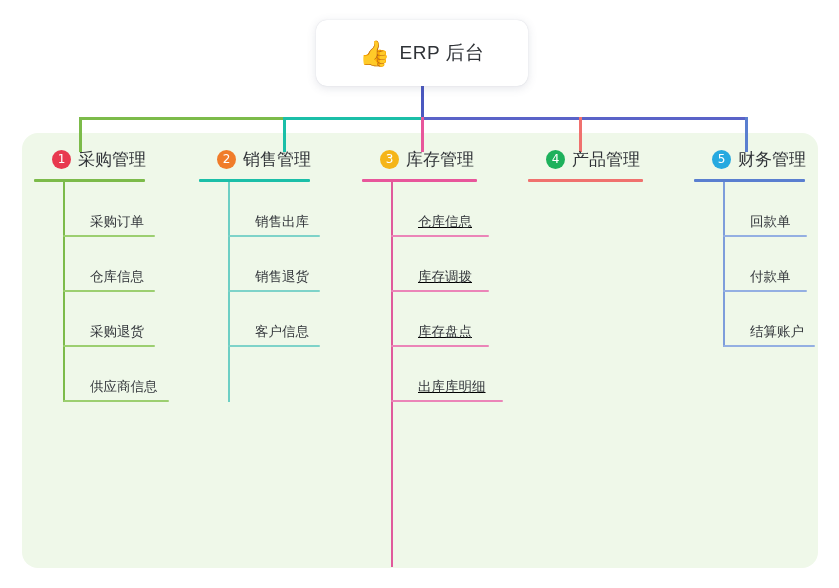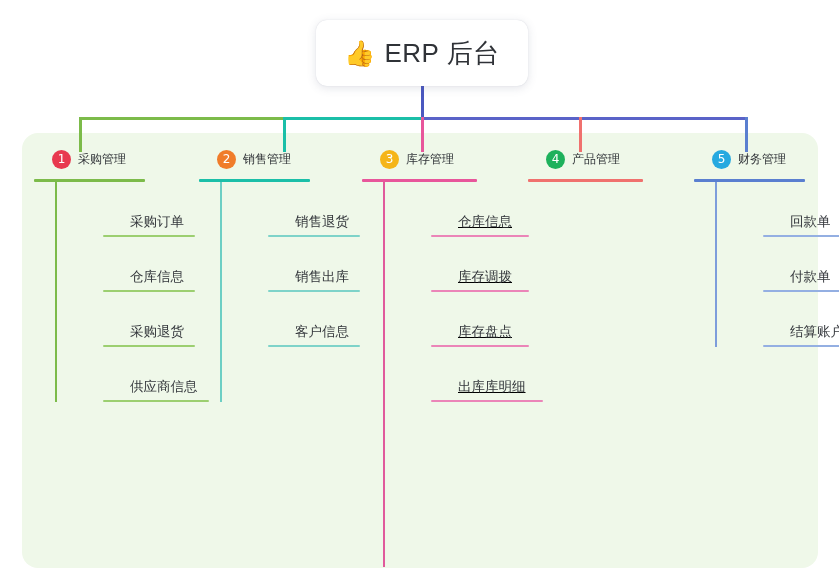--- a/index.html
+++ b/index.html
@@ -31,21 +31,21 @@
     justify-content: center;
     gap: 9px;
     z-index: 6;
   }
   #root-card .thumb {
     font-size: 25px;
     line-height: 1;
     color: #f5b63c;
   }
   #root-card .title-text {
-    font-size: 26px;
+    font-size: 19px;
     color: #2f3237;
     letter-spacing: 0.5px;
     white-space: nowrap;
   }
 
   
   .conn {
     position: absolute;
     z-index: 4;
   }
@@ -79,33 +79,32 @@
     height: 19px;
     border-radius: 50%;
     color: #ffffff;
     font-size: 12px;
     line-height: 19px;
     text-align: center;
     flex: 0 0 auto;
     font-family: "DejaVu Sans", sans-serif;
   }
   .col-title {
-    font-size: 12px;
+    font-size: 17px;
     color: #2f3237;
     white-space: nowrap;
   }
   .head-rule {
     height: 3px;
     border-radius: 1px;
     margin-top: 7px;
   }
   .col-body {
     position: relative;
-    margin-left: 21px;
-    padding-left: 48px;
+    margin-left: 29px;
   }
   .spine {
     position: absolute;
     left: 0;
     top: 0;
     width: 2px;
   }
   .item {
     position: relative;
     height: 55px;
@@ -179,25 +178,25 @@
 
 <div class="column" style="left:199px; top:146px; width:160px;">
   <div class="col-head">
     <span class="badge" style="background: rgb(240, 124, 42);">2</span>
     <span class="col-title">销售管理</span>
   </div>
   <div class="head-rule" style="width:111px; background:#1bbfa8;"></div>
   <div class="col-body" style="height:220px;">
     <div class="spine" style="height:220px; background:#6dcfc4;"></div>
     <div class="item">
+      <span class="item-label">销售出库</span>
+      <span class="item-rule" style="width:92px; background:#7ed3c9;"></span>
+    </div>
+    <div class="item">
       <span class="item-label">销售退货</span>
-      <span class="item-rule" style="width:92px; background:#7ed3c9;"></span>
-    </div>
-    <div class="item">
-      <span class="item-label">销售出库</span>
       <span class="item-rule" style="width:92px; background:#7ed3c9;"></span>
     </div>
     <div class="item">
       <span class="item-label">客户信息</span>
       <span class="item-rule" style="width:92px; background:#7ed3c9;"></span>
     </div>
   </div>
 </div>
 
 <div class="column" style="left:362px; top:146px; width:170px;">

